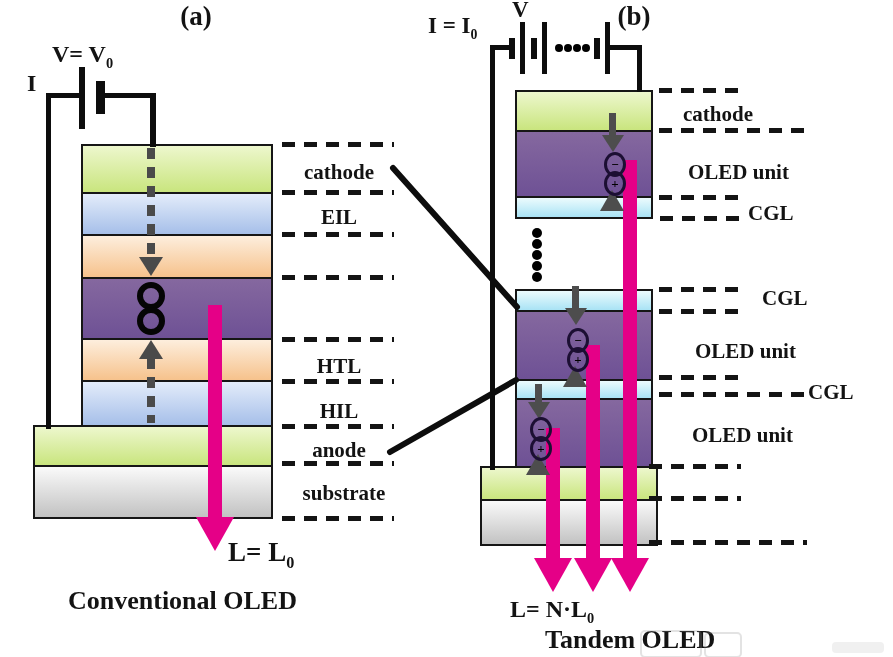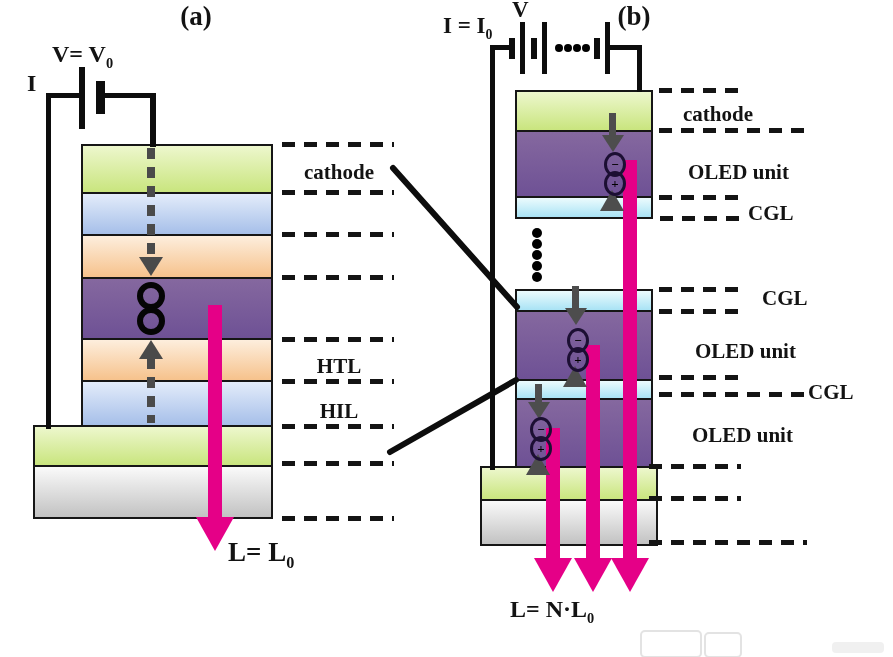--- a/index.html
+++ b/index.html
@@ -99,28 +99,32 @@
   <div class="dashrow" style="left:282px;top:190px;width:112px;"></div>
   <div class="dashrow" style="left:282px;top:232px;width:112px;"></div>
   <div class="dashrow" style="left:282px;top:275px;width:112px;"></div>
   <div class="dashrow" style="left:282px;top:337px;width:112px;"></div>
   <div class="dashrow" style="left:282px;top:379px;width:112px;"></div>
   <div class="dashrow" style="left:282px;top:424px;width:112px;"></div>
   <div class="dashrow" style="left:282px;top:461px;width:112px;"></div>
   <div class="dashrow" style="left:282px;top:516px;width:112px;"></div>
 
   <div class="lbl f21 ctr" style="left:280px;top:160px;width:118px;">cathode</div>
+  <div class="lbl f21 ctr" style="left:280px;top:205px;width:118px;">EIL</div>
   <div class="lbl f21 ctr" style="left:280px;top:354px;width:118px;">HTL</div>
   <div class="lbl f21 ctr" style="left:280px;top:399px;width:118px;">HIL</div>
+  <div class="lbl f21 ctr" style="left:280px;top:438px;width:118px;">anode</div>
+  <div class="lbl f21 ctr" style="left:280px;top:481px;width:128px;">substrate</div>
 
   <div class="lbl f27" style="left:228px;top:537px;"><span>L= L</span><span class="sub">0</span></div>
+  <div class="lbl f26" style="left:68px;top:586px;">Conventional OLED</div>
 
   <div class="lbl f27 ctr" style="left:608px;top:1px;width:52px;">(b)</div>
   <div class="lbl f23" style="left:512px;top:-3px;">V</div>
-  <div class="lbl f23" style="left:443px;top:13px;font-family:Liberation Serif, serif;"><span>I = I</span><span class="sub">0</span></div>
+  <div class="lbl f23" style="left:428px;top:13px;font-family:Liberation Serif, serif;"><span>I = I</span><span class="sub">0</span></div>
 
   <div class="wire" style="left:492px;top:45px;width:20px;height:5px;"></div>
   <div class="bbar" style="left:509px;top:38px;width:6px;height:21px;"></div>
   <div class="bbar" style="left:520px;top:22px;width:5px;height:52px;"></div>
   <div class="bbar" style="left:531px;top:38px;width:6px;height:21px;"></div>
   <div class="bbar" style="left:542px;top:22px;width:5px;height:52px;"></div>
   <div class="dot" style="left:555px;top:44px;width:8px;height:8px;"></div>
   <div class="dot" style="left:564px;top:44px;width:8px;height:8px;"></div>
   <div class="dot" style="left:573px;top:44px;width:8px;height:8px;"></div>
   <div class="dot" style="left:582px;top:44px;width:8px;height:8px;"></div>
@@ -186,20 +190,21 @@
 
   <div class="lbl f21" style="left:683px;top:102px;">cathode</div>
   <div class="lbl f21" style="left:688px;top:160px;">OLED unit</div>
   <div class="lbl f21" style="left:748px;top:201px;">CGL</div>
   <div class="lbl f21" style="left:762px;top:286px;">CGL</div>
   <div class="lbl f21" style="left:695px;top:339px;">OLED unit</div>
   <div class="lbl f21" style="left:808px;top:380px;">CGL</div>
   <div class="lbl f21" style="left:692px;top:423px;">OLED unit</div>
 
   <div class="lbl f24" style="left:510px;top:596px;"><span>L= N·L</span><span class="sub">0</span></div>
+  <div class="lbl f26" style="left:545px;top:625px;">Tandem OLED</div>
 
   <div class="wm" style="left:640px;top:630px;width:58px;height:24px;"></div>
   <div class="wm" style="left:704px;top:632px;width:34px;height:22px;"></div>
   <div class="wm2" style="left:832px;top:642px;width:52px;height:11px;"></div>
 
   <svg class="overlay" width="893" height="657" viewBox="0 0 893 657">
     <line x1="393" y1="168" x2="517" y2="307" stroke="#0d0d0d" stroke-width="6" stroke-linecap="round"></line>
     <line x1="390" y1="452" x2="516" y2="380" stroke="#0d0d0d" stroke-width="6" stroke-linecap="round"></line>
   </svg>
 

